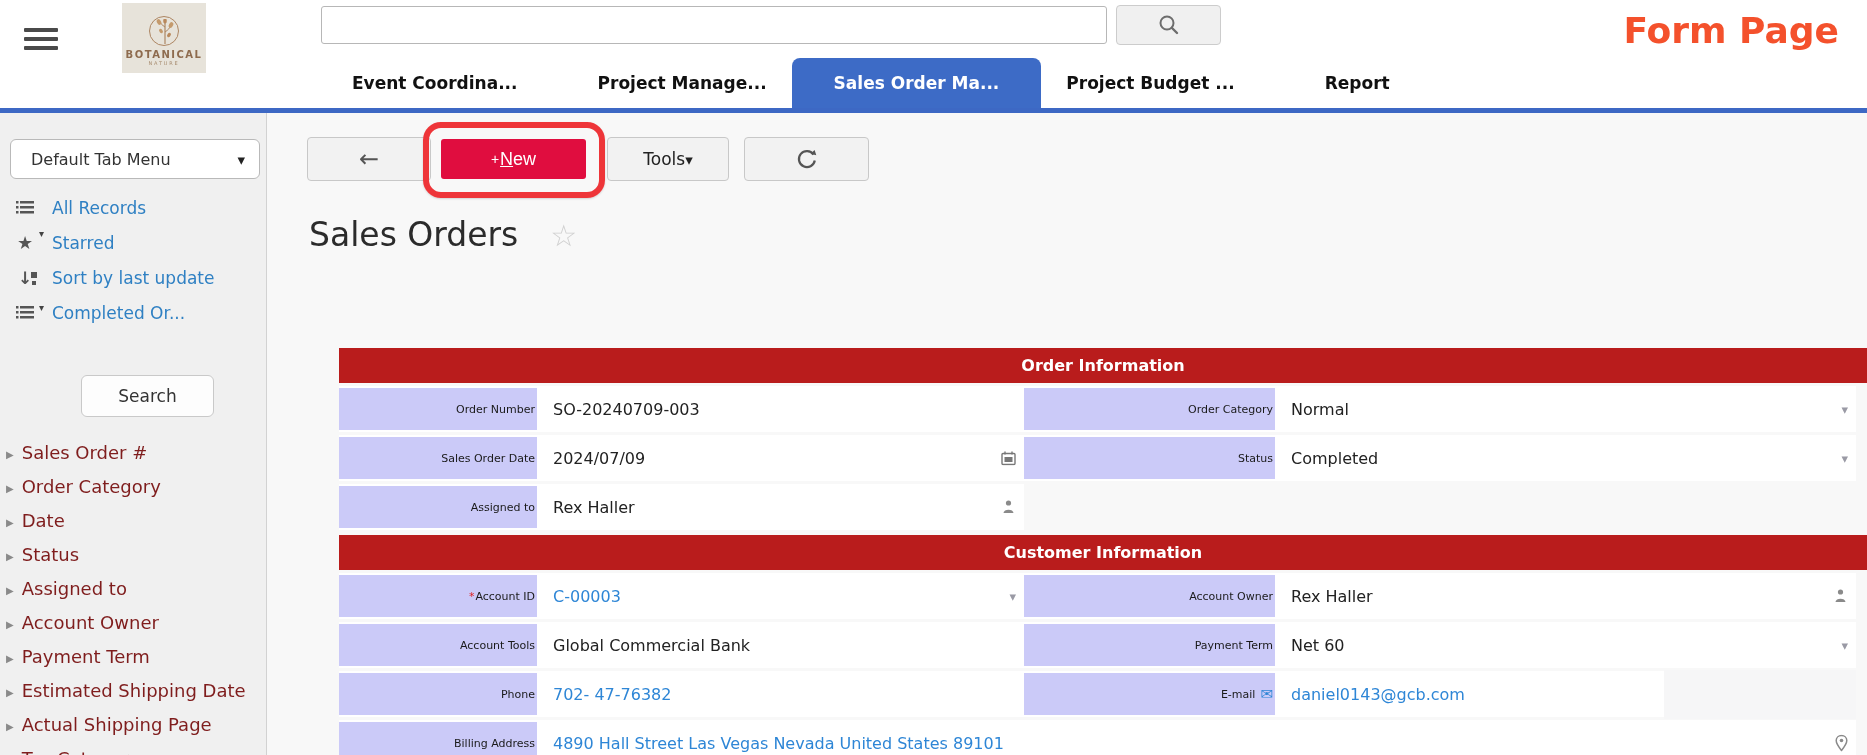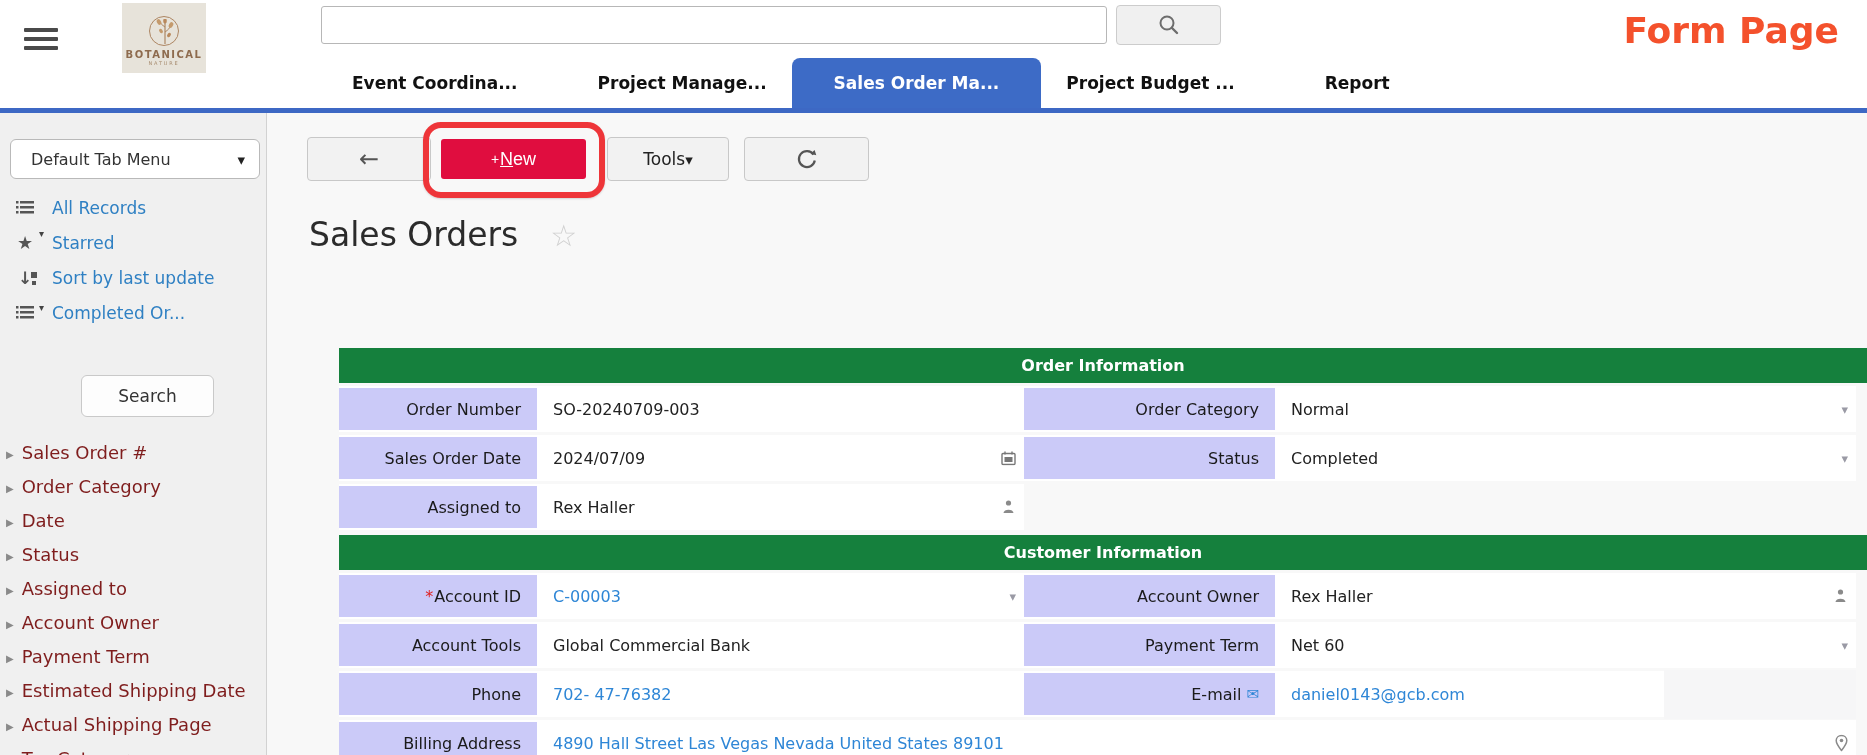--- a/index.html
+++ b/index.html
@@ -80,29 +80,29 @@
   .ring { position:absolute; left:156px; top:9px; width:182px; height:76px; border:6px solid #ee3539;
     border-radius:18px; pointer-events:none; box-shadow:0 1px 2px rgba(0,0,0,.15); }
   .btn-tools { left:340px; width:122px; }
   .btn-refresh { left:477px; width:125px; }
   .page-title { position:absolute; left:42px; top:102px; font-size:33px; color:#2b2b2b;
     display:flex; align-items:center; gap:32px; }
   .star-o::before { content:"☆"; font-size:30px; color:#d0d0d0; }
 
   
   .ftable { position:absolute; left:72px; top:235px; width:1528px; display:flex; flex-direction:column; }
-  .sect { height:35px; background:#15803d; color:#fff; font-size:16px; font-weight:bold;
+  .sect { height:35px; background:#b91c1c; color:#fff; font-size:16px; font-weight:bold;
     display:flex; align-items:center; justify-content:center; margin:2px 0 3px; }
   .sect:first-child { margin-top:0; }
   .frow { display:grid; grid-template-columns:202px 483px 255px 577px; height:46px; margin-bottom:3px; }
   .cell { background:#fff; position:relative; display:flex; align-items:center; }
   .cell.ghost { background:transparent; }
   .lab { padding:2px 4px 2px 0; }
   .lab .labblock { width:100%; height:100%; background:#cbcaf8; display:flex; align-items:center;
-    justify-content:flex-end; padding-right:16px; font-size:16px; color:#1a1a1a; }
+    justify-content:flex-end; padding-right:2px; font-size:11px; color:#1a1a1a; }
   .val { padding-left:12px; font-size:16px; color:#222; }
   .val.link { color:#2e86d6; }
   .req { color:#e02020; margin-right:1px; }
   .right-ic { position:absolute; right:8px; top:50%; transform:translateY(-50%); display:flex; }
   .dd::before { content:"▾"; color:#9a9aa5; font-size:13px; }
   .mail-ic { color:#2e86d6; font-size:15px; margin-left:5px; }
   .mail-ic::before { content:"✉"; }
   .gray-cap { position:absolute; right:0; top:-1px; bottom:-2px; width:192px; background:#f6f6f7; }
   .span3 { grid-column:2 / 5; }
   svg { display:block; }

